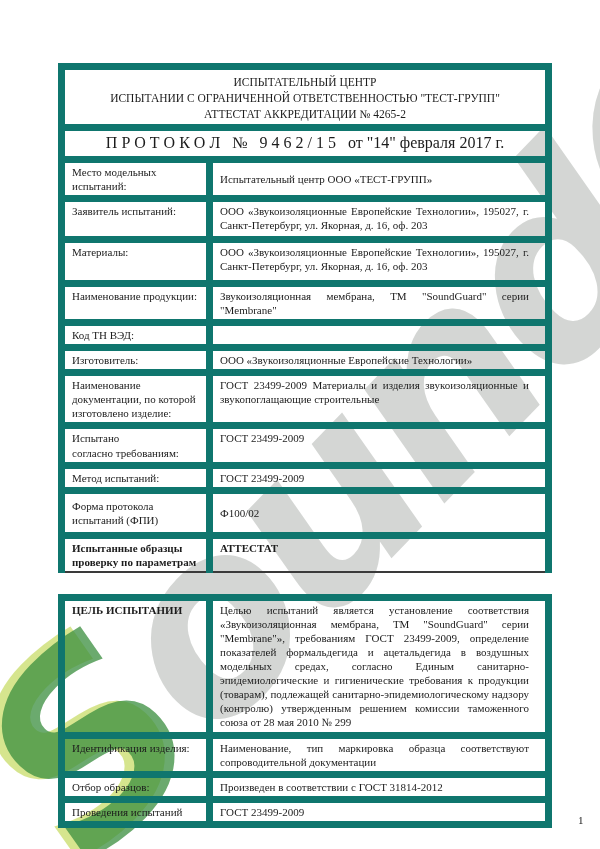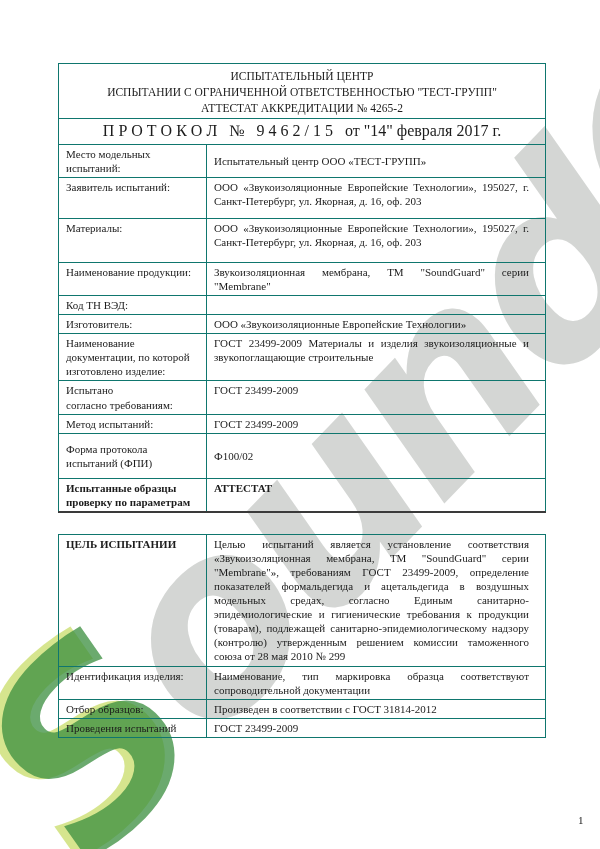--- a/index.html
+++ b/index.html
@@ -33,21 +33,21 @@
   .wm-rest {
     color:var(--wm-gray, rgba(183,187,183,0.6));
   }
 
   
   .doc {
     position:absolute; left:58px; top:63px; width:487px; z-index:1;
   }
   table { border-collapse:collapse; width:487px; table-layout:fixed; }
   td {
-    border:1px solid #0f766e;
+    border:7px solid #0f766e;
     padding:2px 7px;
     vertical-align:top;
     font-size:11px;
     line-height:1.28;
     overflow:hidden;
     font-family:Liberation Serif, serif;
   }
   col.c-label { width:148px; }
   col.c-value { width:339px; }
 

